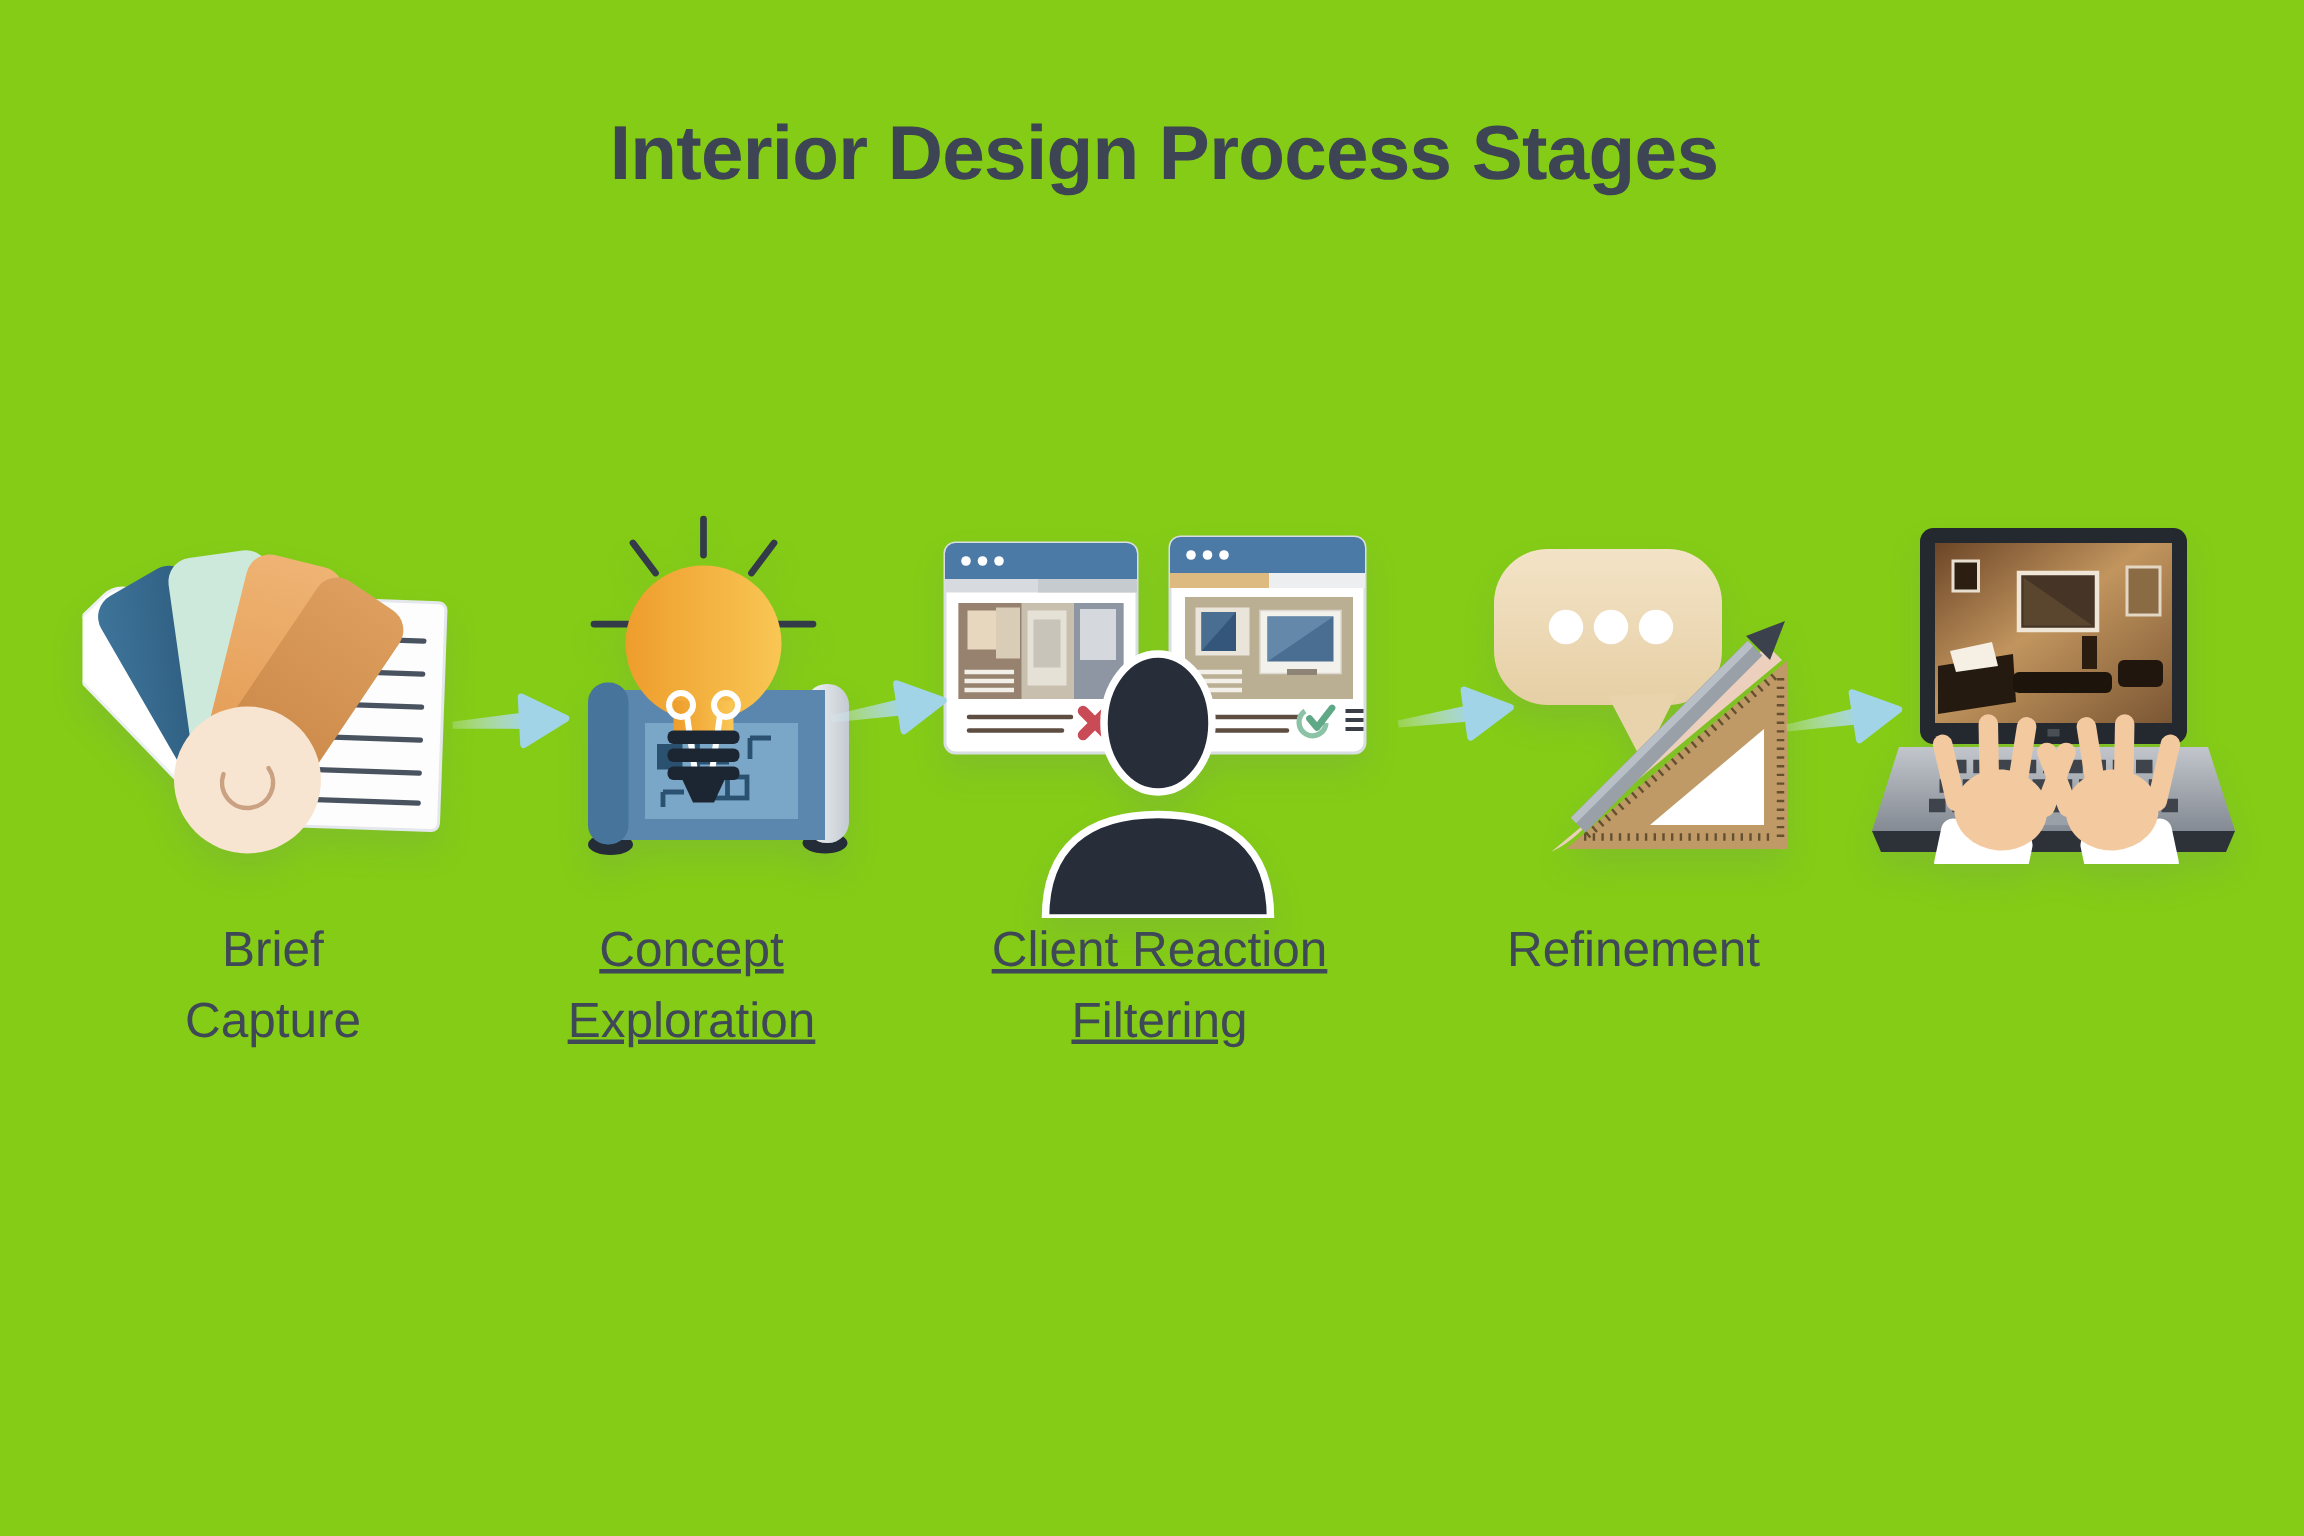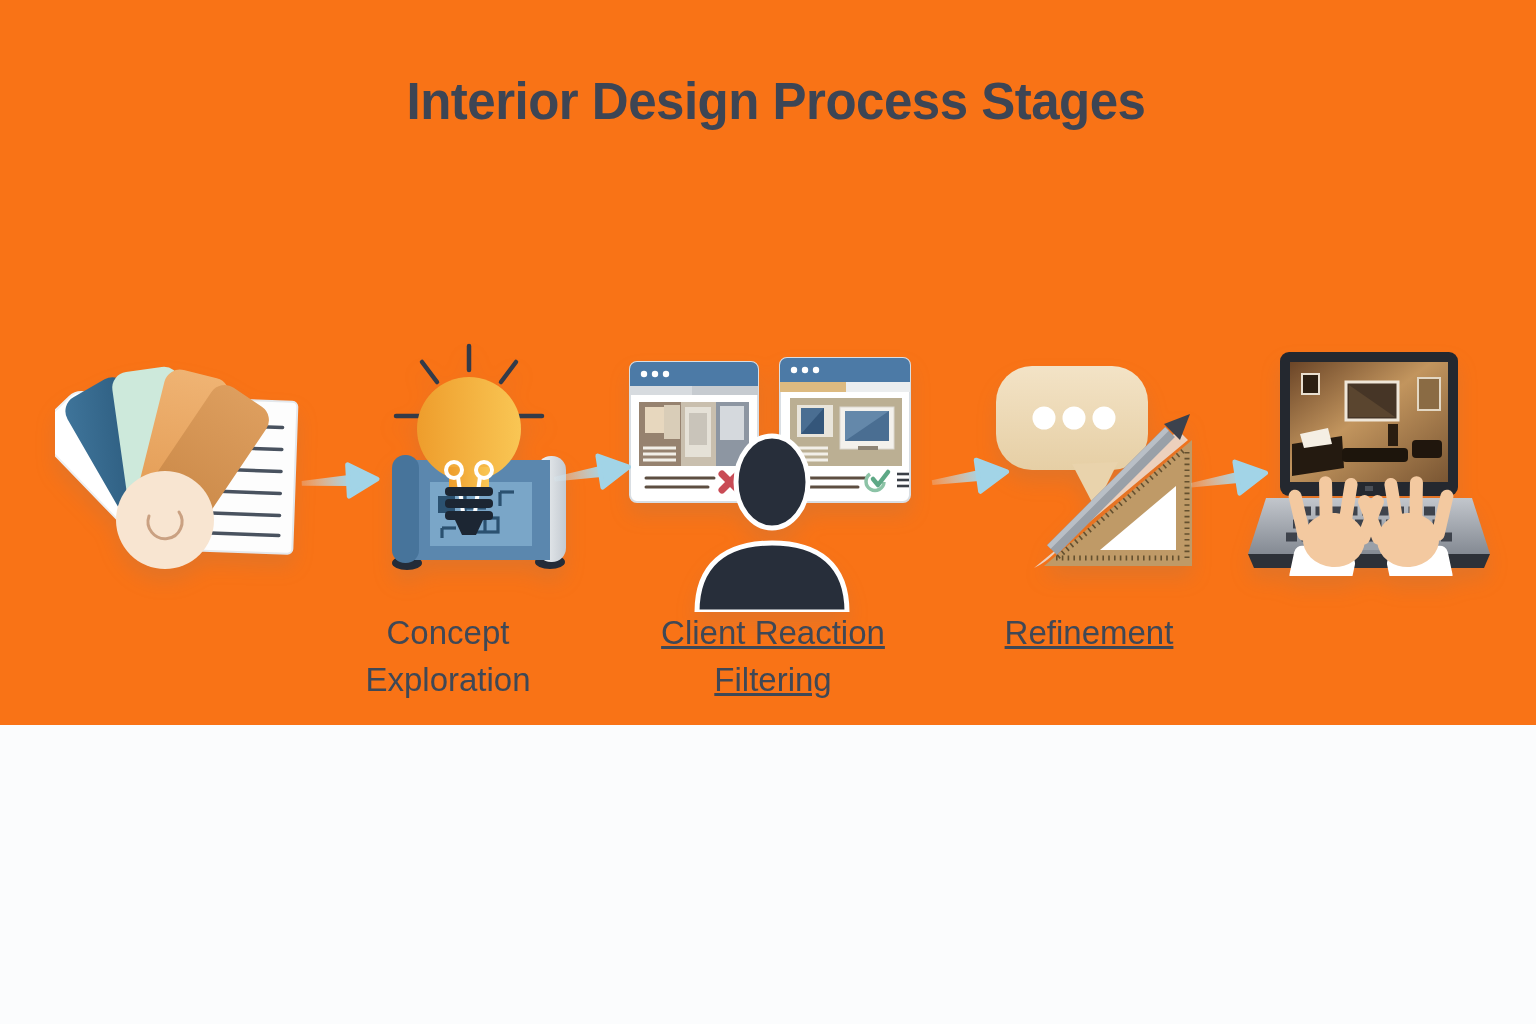--- a/index.html
+++ b/index.html
@@ -1,35 +1,35 @@
 <!DOCTYPE html>
 <html><head>
 <meta charset="utf-8">
 <style>
   html,body{margin:0;padding:0;background:#fbfcfd;}
   .canvas{
-    position:relative;width:1536px;height:725px;background:#f97316;
+    position:relative;width:1536px;height:1024px;background:#84cc16;
     font-family:"Liberation Sans", sans-serif;overflow:hidden;
   }
   .page-title{
     position:absolute;top:72px;left:0;width:1552px;text-align:center;
     font-size:51px;font-weight:600;color:#3d4554;letter-spacing:-0.5px;
   }
   .stage-icon{position:absolute;}
   .stage-icon svg{display:block;filter:drop-shadow(0 12px 10px rgba(100,120,140,0.14));}
   .flow-arrow{position:absolute;width:84px;height:62px;}
   .flow-arrow svg{display:block;}
   .stage-label{
     position:absolute;top:610px;transform:translateX(-50%);
     text-align:center;font-size:33px;font-weight:500;color:#3f4856;line-height:1.42;
   }
   .l1{left:182px;width:170px;}
-  .l2{left:448px;width:250px;}
+  .l2{left:461px;width:250px;text-decoration:underline;}
   .l3{left:773px;width:300px;text-decoration:underline;}
-  .l4{left:1089px;width:260px;text-decoration:underline;}
+  .l4{left:1089px;width:260px;}
   .l5{left:1356px;width:270px;}
   .a1{left:297px;top:450px;transform:rotate(-3deg);}
   .a2{left:549px;top:442px;transform:rotate(-9deg);}
   .a3{left:927px;top:446px;transform:rotate(-8deg);}
   .a4{left:1186px;top:448px;transform:rotate(-9deg);}
 </style>
 </head>
 <body>
 
 <div class="canvas">
@@ -358,17 +358,18 @@
           <linearGradient id="ar4" x1="0" y1="0" x2="1" y2="0">
         <stop offset="0" stop-color="#d9ecf5" stop-opacity="0.25"></stop>
             <stop offset="1" stop-color="#a2d4e7"></stop>
       </linearGradient>
         </defs>
       <path d="M5 29 L58 25 L58 37 L5 34 Z" fill="url(#ar4)"></path>
       <path d="M55 14 L86 31 L55 48 Z" fill="#a2d4e7" stroke="#a2d4e7" stroke-width="5" stroke-linejoin="round"></path>
     </svg>
   </div>
 
+  <div class="stage-label l1">Brief Capture</div>
   <div class="stage-label l2">Concept Exploration</div>
   <div class="stage-label l3">Client Reaction Filtering</div>
   <div class="stage-label l4">Refinement</div>
 
 </div>
 
 </body></html>

